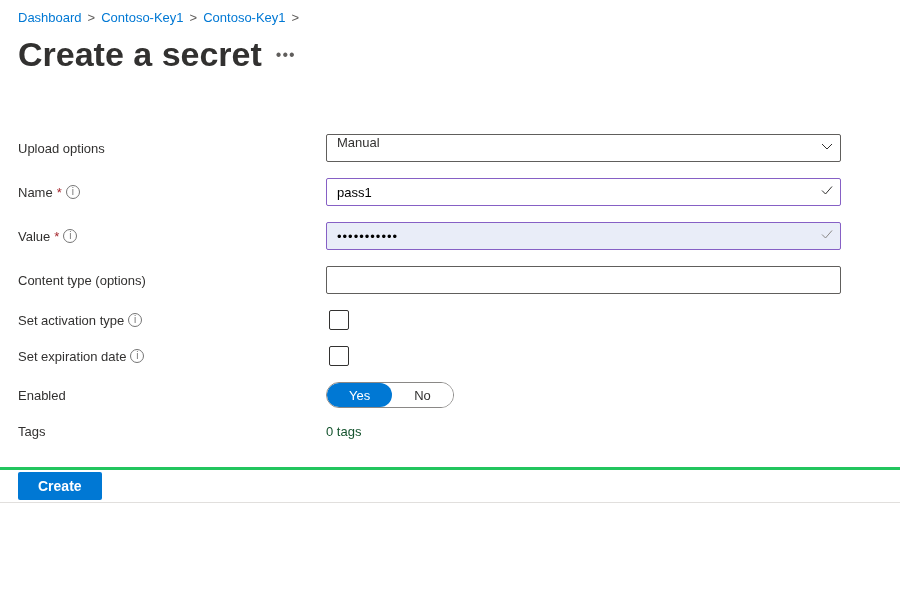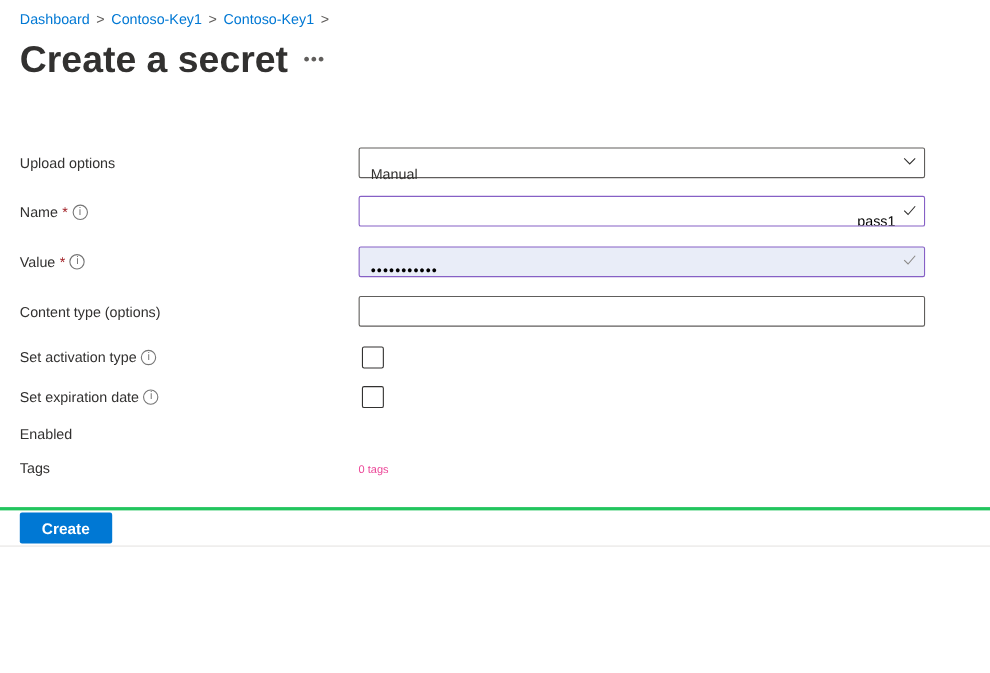--- a/index.html
+++ b/index.html
@@ -75,28 +75,28 @@
   .field-col {
     flex: 0 0 515px;
     width: 515px;
     position: relative;
   }
   .tx, .select {
     width: 100%;
     height: 28px;
     border: 1px solid #605e5c;
     border-radius: 2px;
-    padding: 16px 26px 0 10px;
+    padding: 0 26px 0 10px;
     font-size: 13px;
     font-family: inherit;
     background: #fff;
     outline: none;
   }
   .select { cursor: pointer; }
-  .tx.valid { border-color: #8660c5; text-align: right; }
+  .tx.valid { border-color: #8660c5; }
   .tx.pw {
     background: #e9edf8;
     border-color: #8660c5;
     letter-spacing: 1px;
   }
   .chev {
     position: absolute;
     right: 8px;
     top: 50%;
     transform: translateY(-50%);
@@ -135,23 +135,23 @@
     cursor: pointer;
     background: #fff;
     color: #323130;
   }
   .toggle .opt.active {
     background: #0078d4;
     color: #fff;
     border-radius: 14px;
   }
   .tags-link {
-    color: #ec4899;
-    cursor: pointer;
-    font-size: 10px;
+    color: #14532d;
+    cursor: pointer;
+    font-size: 13px;
   }
   .footer {
     border-top: 3px solid #22c55e;
     border-bottom: 1px solid #e1dfdd;
     padding: 2px 18px;
     margin-top: 28px;
   }
   .btn-primary {
     background: #0078d4;
     color: #fff;
@@ -258,20 +258,26 @@
       </div>
       <div class="field-col">
         <div class="cb"></div>
       </div>
     </div>
 
     <div class="row">
       <div class="label-col">
           <span>Enabled</span>
         </div>
+      <div class="field-col">
+        <div class="toggle">
+          <div class="opt active">Yes</div>
+          <div class="opt">No</div>
+        </div>
+      </div>
     </div>
 
     <div class="row">
       <div class="label-col">
           <span>Tags</span>
         </div>
       <div class="field-col">
         <span class="tags-link">0 tags</span>
       </div>
     </div>

